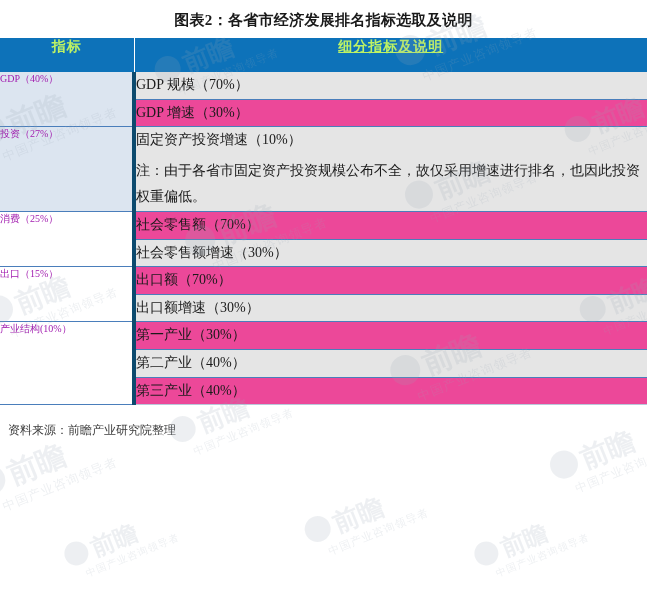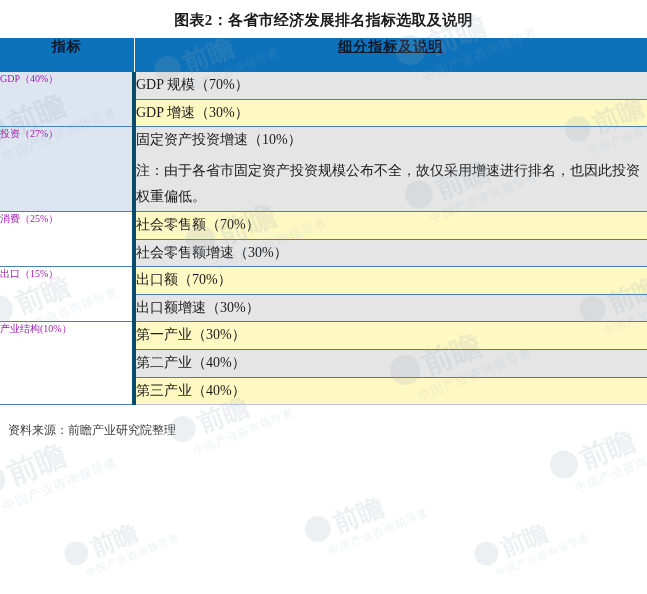--- a/index.html
+++ b/index.html
@@ -81,21 +81,21 @@
     z-index: 2;
   }
   table.matrix th,
   table.matrix td {
     padding: 0;
     vertical-align: top;
   }
 
   thead th {
     background: #0d72b9;
-    color: #0f172a;
+    color: #bef264;
     font-family: "Liberation Sans", sans-serif;
     font-weight: bold;
     font-size: 14px;
     text-align: center;
     height: 34px;
     vertical-align: middle;
     letter-spacing: 1px;
     border-right: 1px solid #ffffff;
   }
   thead th.last { border-right: none; text-decoration: underline; }
@@ -114,21 +114,21 @@
     white-space: nowrap;
   }
   td.cat.tint { background: #dce5f0; }
 
   td.det {
     border-bottom: 1px solid #4a7ebb;
     font-size: 14px;
     color: #1a1a1a;
     padding: 9px 10px 9px 10px;
     line-height: 1.9;
-    background: #fef9c3;
+    background: #ec4899;
   }
   td.det.tint { background: #e5e5e5; }
 
   tr.final td { border-bottom: 1px solid #b9c8da; }
 
   
   .footer {
     position: relative;
     z-index: 2;
     margin-top: 17px;

